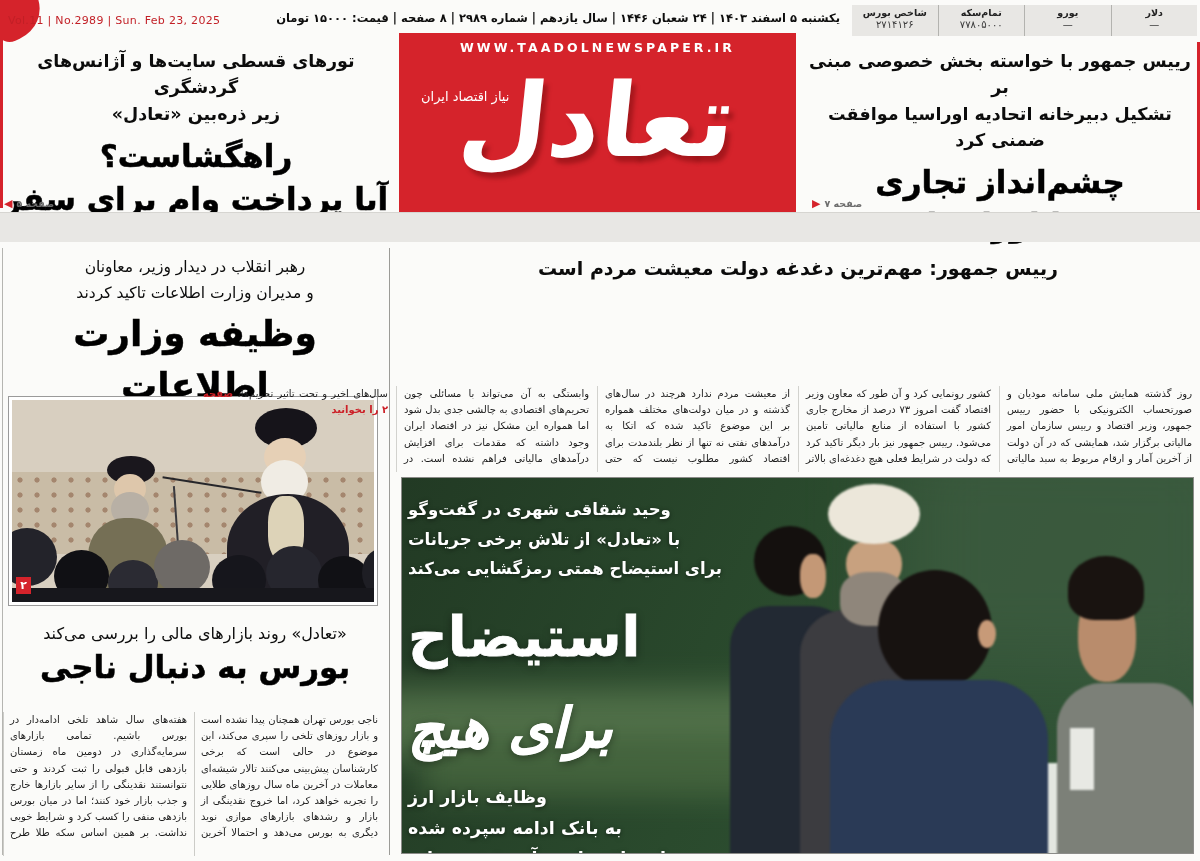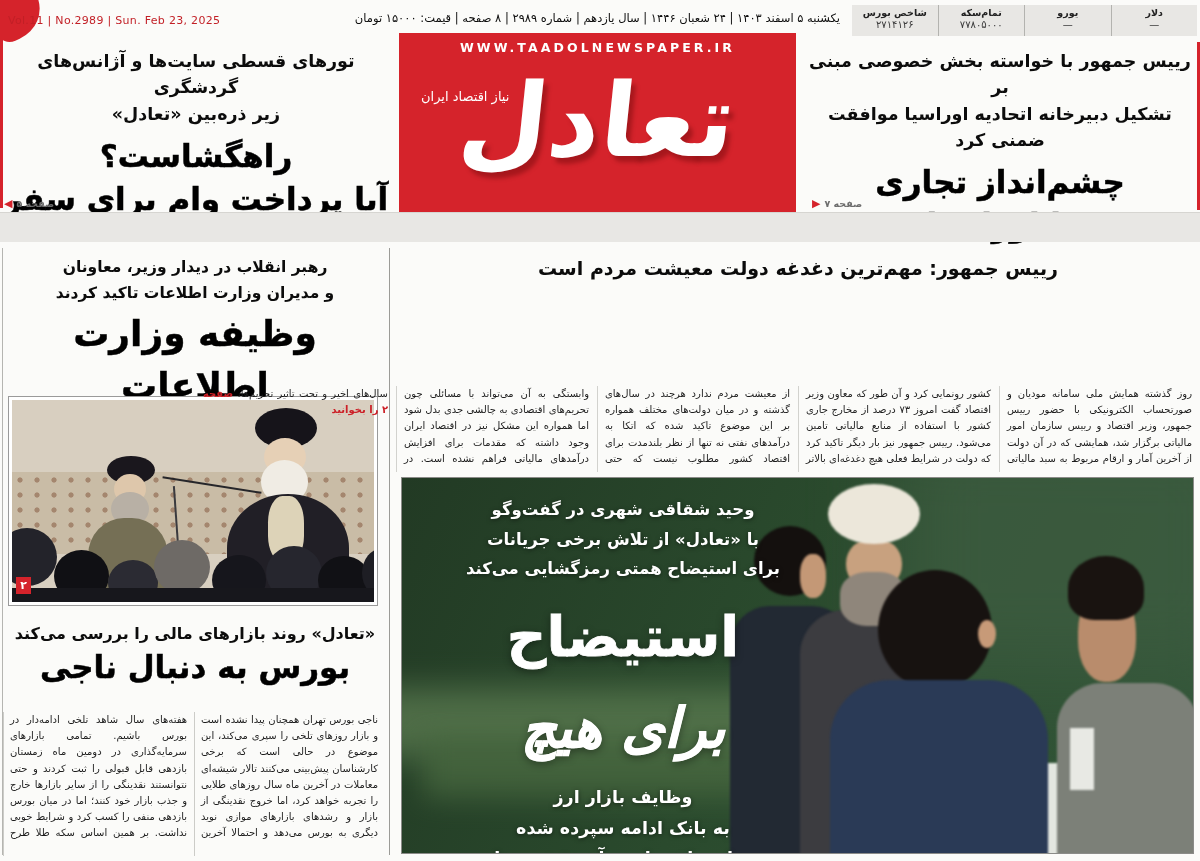--- a/index.html
+++ b/index.html
@@ -6,21 +6,21 @@
   .page{position:relative;width:1200px;height:861px;background:#fbfbf9;overflow:hidden;
         font-family:"DejaVu Sans",sans-serif;direction:rtl;color:#111;margin:0 auto;}
   
   .topbar{position:absolute;left:0;top:0;width:1200px;height:33px;}
   .corner-glyph{position:absolute;left:-10px;top:-12px;width:52px;height:50px;background:#d5232b;
                 border-radius:62% 40% 70% 30%;transform:rotate(-24deg);}
   .corner-stroke{position:absolute;left:0;top:36px;width:3px;height:172px;background:#d5232b;}
   .edge-right{position:absolute;right:0;top:42px;width:3px;height:168px;background:#d5232b;}
   .issue-en{position:absolute;left:8px;top:14px;direction:ltr;font-size:11px;color:#c21f26;
             letter-spacing:.3px;white-space:nowrap;}
-  .date-fa{position:absolute;right:360px;top:11px;font-size:11.5px;font-weight:normal;color:#0d0d0d;white-space:nowrap;}
+  .date-fa{position:absolute;right:360px;top:11px;font-size:11.5px;font-weight:bold;color:#0d0d0d;white-space:nowrap;}
   .market{position:absolute;right:3px;top:5px;width:345px;height:31px;background:#e8e7e4;display:flex;}
   .mcell{flex:1;text-align:center;padding-top:2px;}
   .mcell:not(:last-child){border-left:1px solid #b3b3af;}
   .mlabel{font-size:9.5px;font-weight:bold;color:#222;line-height:1.3;}
   .mvalue{font-size:10px;color:#3a3a3a;line-height:1.2;}
   
   .masthead{position:absolute;left:399px;top:33px;width:397px;height:179px;background:#d5232b;}
   .mast-url{direction:ltr;text-align:center;color:#fff;font-size:12.5px;font-weight:bold;
             letter-spacing:3.1px;margin-top:7px;}
   .mast-logo{position:absolute;left:0;top:14px;width:100%;text-align:center;color:#fff;
@@ -42,21 +42,21 @@
   .page-ref{position:absolute;bottom:3px;display:flex;align-items:center;gap:4px;direction:rtl;}
   .page-ref .tri{color:#d5232b;font-size:11px;line-height:1;}
   .page-ref .lbl{color:#6d6d6d;font-size:9.5px;font-weight:bold;}
   .gray-band{position:absolute;left:0;top:212px;width:1200px;height:29px;background:#e8e7e4;
              border-top:1px solid #d6d5d1;}
   
   .v-div{position:absolute;left:389px;top:248px;width:1px;height:607px;background:#9b9b97;}
   .left-frame{position:absolute;left:2px;top:248px;width:1px;height:607px;background:#b5b5b1;}
   
   .left-col{position:absolute;left:4px;top:248px;width:382px;height:610px;text-align:center;}
-  .kicker-sm{font-size:15.5px;font-weight:bold;line-height:1.7;color:#0c0c0c;}
+  .kicker-sm{font-size:15.5px;font-weight:normal;line-height:1.7;color:#0c0c0c;}
   .intel-kicker{position:absolute;top:6px;width:100%;}
   .intel-headline{position:absolute;top:60px;width:100%;font-size:36px;font-weight:900;
                   line-height:1.45;color:#000;-webkit-text-stroke:.4px #000;}
   .photo-frame{position:absolute;left:4px;top:148px;width:370px;height:210px;background:#fff;
                border:1px solid #9a9a9a;padding:3px;box-sizing:border-box;}
   .scene1{position:relative;width:100%;height:100%;background:#d8cfc0;overflow:hidden;}
   .sofa{position:absolute;left:0;top:72px;width:100%;height:82px;background:
         radial-gradient(circle at 8px 8px,#9b7a60 2.2px,transparent 3px) 0 0/17px 15px,#c7b9a2;
         opacity:.85;filter:blur(.4px);}
   .fig{position:absolute;}
@@ -85,21 +85,21 @@
   
   .photo2{position:absolute;top:229px;left:5px;width:791px;height:375px;border:1px solid #8b8b88;
           overflow:hidden;background:linear-gradient(115deg,#223a24 0%,#2a4a2d 45%,#33573a 100%);}
   .bench1{position:absolute;left:-30px;top:210px;width:430px;height:70px;background:#5d7d52;
           filter:blur(16px);opacity:.75;}
   .bench2{position:absolute;left:20px;top:260px;width:400px;height:60px;background:#47673f;
           filter:blur(14px);opacity:.8;}
   .glow{position:absolute;right:-60px;top:-60px;width:360px;height:260px;background:#3d5c40;
         filter:blur(40px);opacity:.8;}
   .pfig{position:absolute;filter:blur(1px);}
-  .ph-text{position:absolute;left:6px;top:0;width:430px;height:100%;text-align:center;color:#fff;z-index:5;}
+  .ph-text{position:absolute;left:6px;top:0;width:430px;height:100%;text-align:left;color:#fff;z-index:5;}
   .ph-kicker{margin-top:17px;font-size:16.5px;font-weight:bold;line-height:1.8;
              text-shadow:0 1px 4px rgba(0,0,0,.55);}
   .ph-h1{font-size:55px;font-weight:900;line-height:1;-webkit-text-stroke:.8px #fff;
          text-shadow:0 2px 8px rgba(0,0,0,.45);}
   .ph-h1.l1{margin-top:26px;}
   .ph-h1.l2{margin-top:36px;font-style:italic;}
   .ph-deck{margin-top:26px;font-size:17.5px;font-weight:bold;line-height:1.75;
            text-shadow:0 1px 4px rgba(0,0,0,.55);}
 </style>
 </head>

